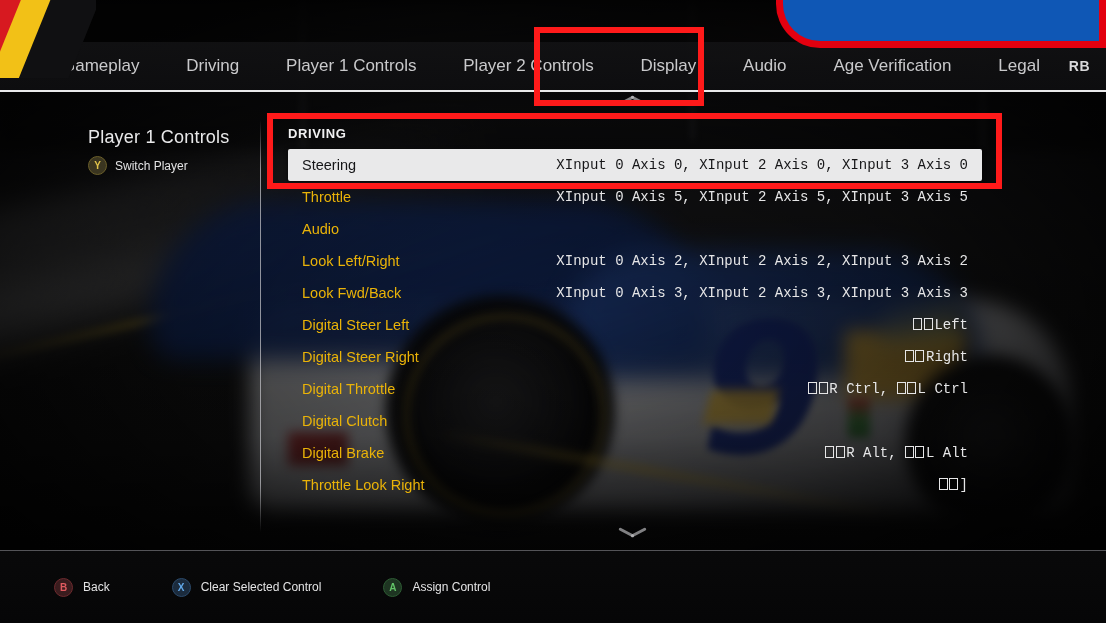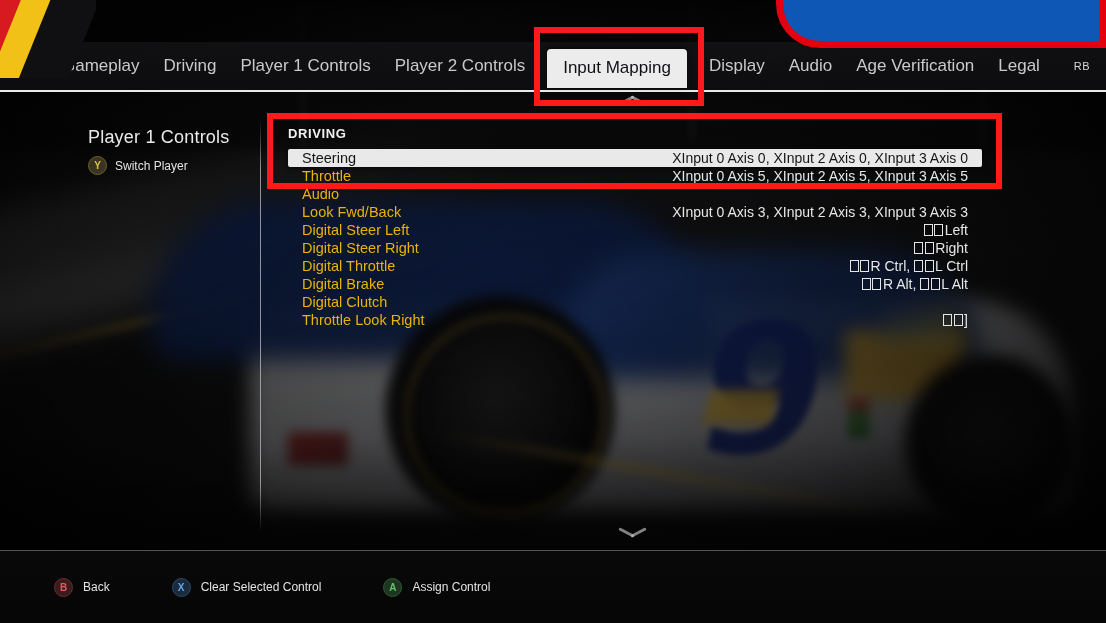--- a/index.html
+++ b/index.html
@@ -202,22 +202,22 @@
   #topnav {
     position: absolute; left: 0; top: 42px; width: 1106px; height: 50px;
     z-index: 5;
     background: linear-gradient(180deg, rgba(20,20,22,.78), rgba(14,14,16,.92));
     border-bottom: 2px solid #e9e9ea;
     box-sizing: border-box;
     display: flex;
     align-items: center;
   }
   .bumper {
-    font-size: 11px;
-    font-weight: 400;
+    font-size: 14px;
+    font-weight: 700;
     color: #d8d8da;
     letter-spacing: .5px;
   }
   #lb-bumper { margin-left: 16px; width: 40px; }
   #rb-bumper { margin-right: 16px; width: 40px; text-align: right; }
   .nav-items {
     flex: 1;
     display: flex;
     align-items: center;
     justify-content: space-between;
@@ -291,38 +291,39 @@
   }
   #section-heading {
     font-size: 13px;
     font-weight: 700;
     color: #f1f1f2;
     letter-spacing: .6px;
     margin-bottom: 8px;
   }
   .map-row {
     position: relative;
-    height: 18px;
+    height: 32px;
     display: flex;
     align-items: center;
     justify-content: space-between;
     padding: 0 14px;
     box-sizing: border-box;
     cursor: pointer;
   }
   .map-row .m-name {
     font-size: 14.5px;
     color: #eab308;
     white-space: nowrap;
   }
   .map-row .m-value {
     font-size: 14px;
     color: #e6e6e7;
     white-space: nowrap;
     text-align: right;
+    font-family: Liberation Mono, monospace;
   }
   .map-row.selected {
     background: #e9e9ea;
     border-radius: 2px;
     box-shadow: 0 1px 4px rgba(0,0,0,.6);
   }
   .map-row.selected .m-name,
   .map-row.selected .m-value { color: #161618; }
   .tofu {
     display: inline-block;
@@ -428,21 +429,20 @@
   </div>
   <div class="corner-right"></div>
 
   <div id="topnav">
     <div id="lb-bumper" class="bumper">LB</div>
     <div class="nav-items">
       <div class="nav-item">Gameplay</div>
       <div class="nav-item">Driving</div>
       <div class="nav-item">Player 1 Controls</div>
       <div class="nav-item">Player 2 Controls</div>
-      <div class="nav-item active">Input Mapping</div>
       <div class="nav-item">Display</div>
       <div class="nav-item">Audio</div>
       <div class="nav-item">Age Verification</div>
       <div class="nav-item">Legal</div>
     </div>
     <div id="rb-bumper" class="bumper">RB</div>
   </div>
 
   <div id="leftpanel">
     <div id="player-title">Player 1 Controls</div>
@@ -466,42 +466,46 @@
         </div>
         <div class="map-row">
           <span class="m-name">Throttle</span>
           <span class="m-value">XInput 0 Axis 5, XInput 2 Axis 5, XInput 3 Axis 5</span>
         </div>
         <div class="map-row">
           <span class="m-name">Audio</span>
           <span class="m-value"></span>
         </div>
         <div class="map-row">
+          <span class="m-name">Look Left/Right</span>
+          <span class="m-value">XInput 0 Axis 2, XInput 2 Axis 2, XInput 3 Axis 2</span>
+        </div>
+        <div class="map-row">
           <span class="m-name">Look Fwd/Back</span>
           <span class="m-value">XInput 0 Axis 3, XInput 2 Axis 3, XInput 3 Axis 3</span>
         </div>
         <div class="map-row">
           <span class="m-name">Digital Steer Left</span>
           <span class="m-value"><span class="tofu"></span><span class="tofu"></span>Left</span>
         </div>
         <div class="map-row">
           <span class="m-name">Digital Steer Right</span>
           <span class="m-value"><span class="tofu"></span><span class="tofu"></span>Right</span>
         </div>
         <div class="map-row">
           <span class="m-name">Digital Throttle</span>
           <span class="m-value"><span class="tofu"></span><span class="tofu"></span>R Ctrl, <span class="tofu"></span><span class="tofu"></span>L Ctrl</span>
         </div>
         <div class="map-row">
+          <span class="m-name">Digital Clutch</span>
+          <span class="m-value"></span>
+        </div>
+        <div class="map-row">
           <span class="m-name">Digital Brake</span>
           <span class="m-value"><span class="tofu"></span><span class="tofu"></span>R Alt, <span class="tofu"></span><span class="tofu"></span>L Alt</span>
-        </div>
-        <div class="map-row">
-          <span class="m-name">Digital Clutch</span>
-          <span class="m-value"></span>
         </div>
         <div class="map-row">
           <span class="m-name">Throttle Look Right</span>
           <span class="m-value"><span class="tofu"></span><span class="tofu"></span>]</span>
         </div>
       </div>
   </div>
 
   <div id="bottombar">
     <div class="hints">

